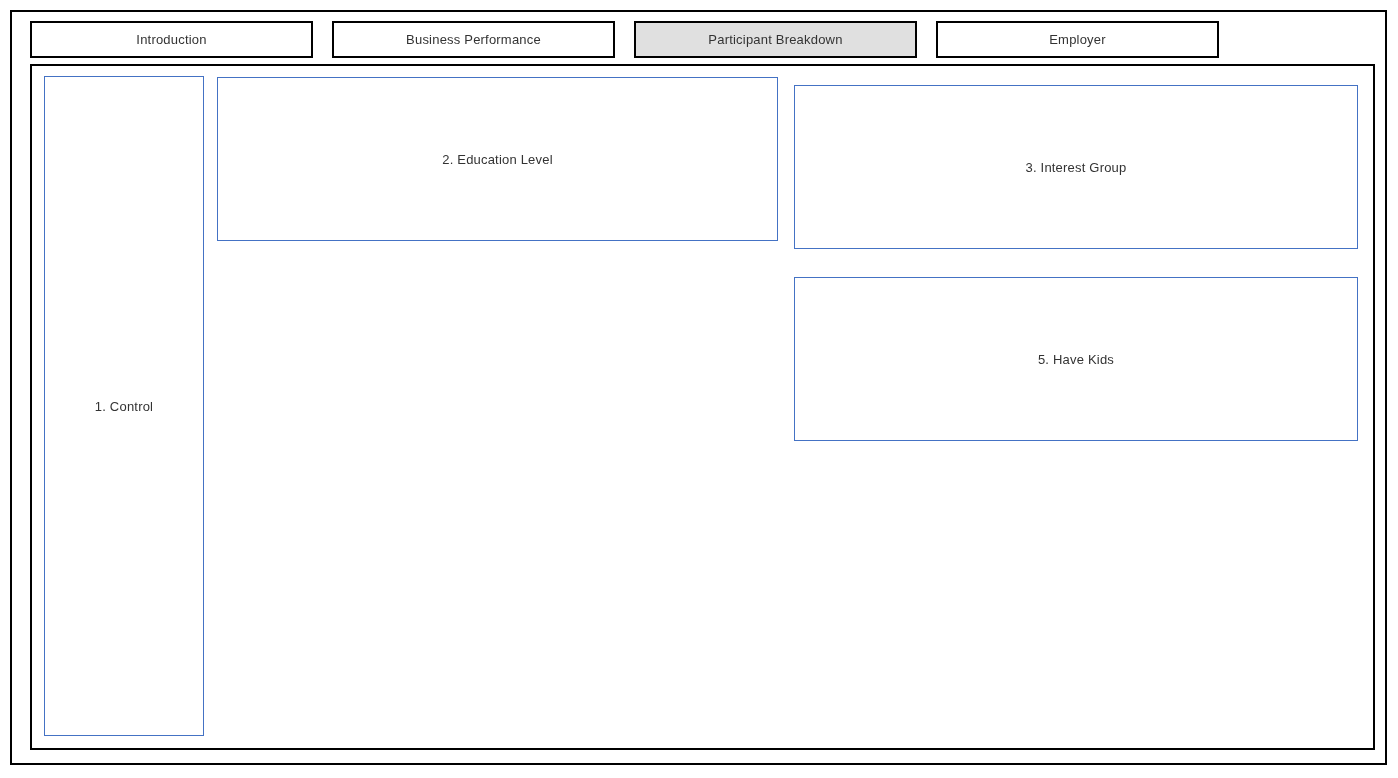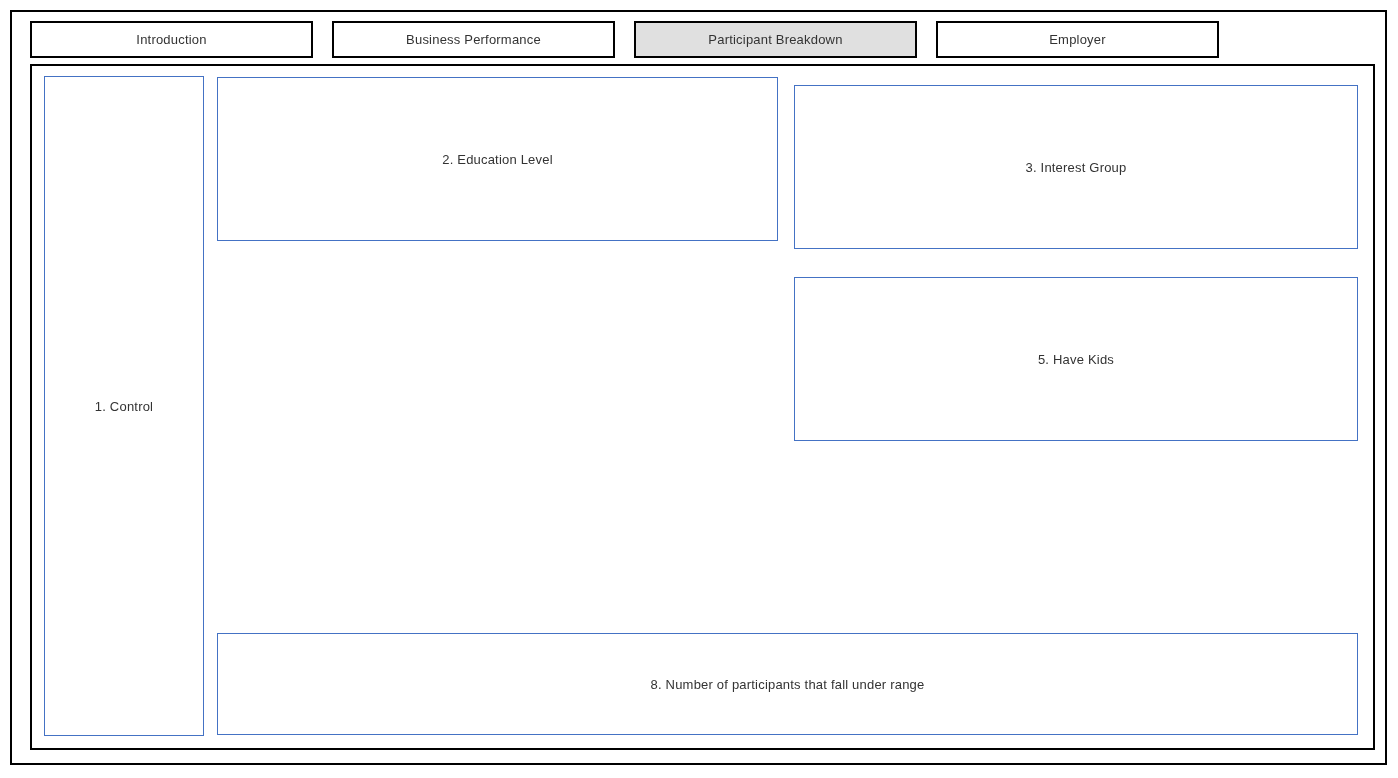--- a/index.html
+++ b/index.html
@@ -99,19 +99,16 @@
       <span>3. Interest Group</span>
     </div>
 
 
     <div class="panel panel-r2-right">
       <span>5. Have Kids</span>
     </div>
 
 
 
-    <div class="panel panel-bottom">
-      <span>8. Number of participants that fall under range</span>
-    </div>
 
   </div>
 
 </div>
 
 </body></html>

